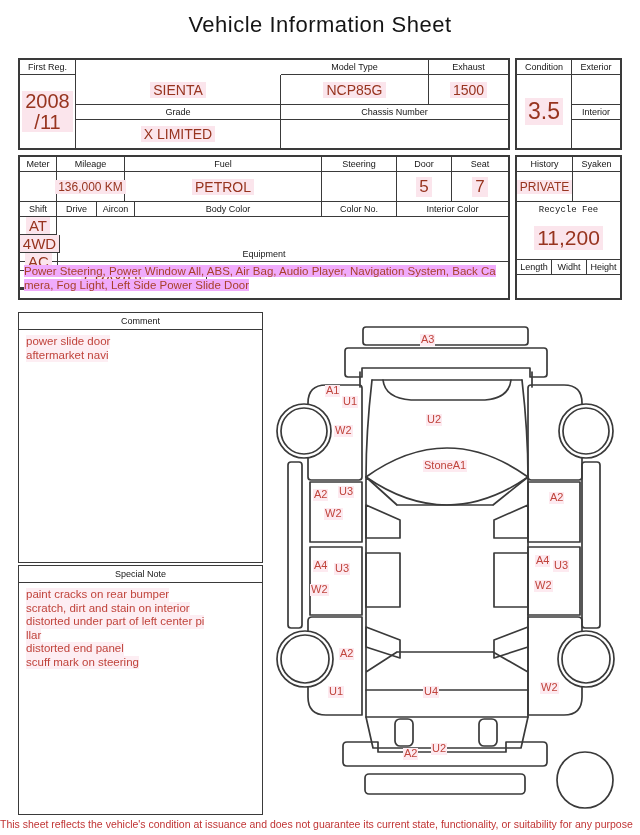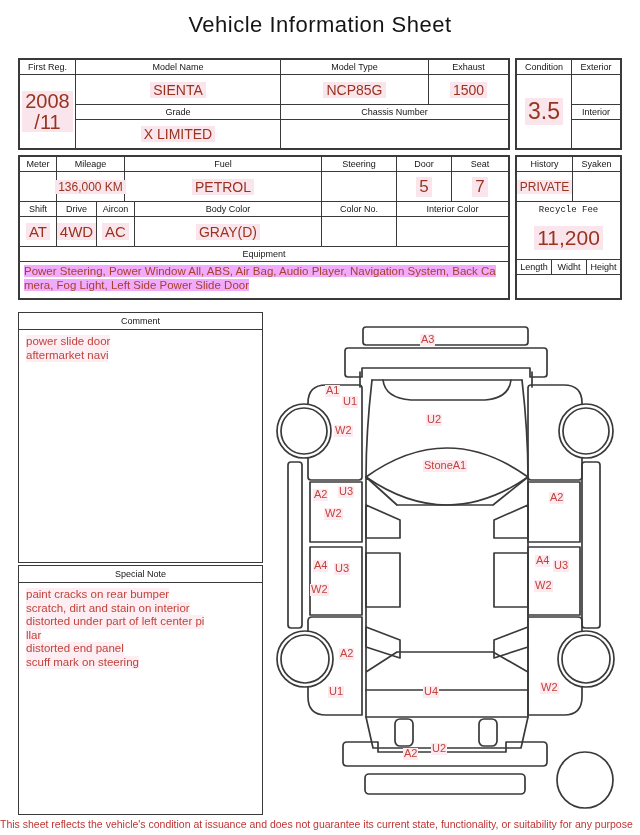--- a/index.html
+++ b/index.html
@@ -43,21 +43,20 @@
 
   .disclaimer { left:0; right:0; top:818px; text-align:left; font-size:10.5px; color:#c03434; }
 </style>
 </head>
 <body>
 
 <div class="abs page-title">Vehicle Information Sheet</div>
 
 <div class="box t1" style="left:18px; top:58px; width:492px; height:92px;">
   <div class="hcell br bb" style="grid-column:1;grid-row:1;">First Reg.</div>
-  <div class="hcell br bb" style="grid-column:2;grid-row:1;">Model Name</div>
   <div class="hcell br bb" style="grid-column:3;grid-row:1;">Model Type</div>
   <div class="hcell bb" style="grid-column:4;grid-row:1;">Exhaust</div>
 
   <div class="vcell br" style="grid-column:1;grid-row:2/5;">
       <span class="hl reg-val">2008
 /11</span>
     </div>
   <div class="vcell br bb" style="grid-column:2;grid-row:2;">
       <span class="hl big">SIENTA</span>
     </div>
@@ -112,21 +111,21 @@
       </div>
   </div>
   <div class="rowflex" style="height:15px;">
     <div class="hcell br bb" style="width:37px;">Shift</div>
     <div class="hcell br bb" style="width:40px;">Drive</div>
     <div class="hcell br bb" style="width:38px;">Aircon</div>
     <div class="hcell br bb" style="width:187px;">Body Color</div>
     <div class="hcell br bb" style="width:75px;">Color No.</div>
     <div class="hcell bb" style="width:111px;">Interior Color</div>
   </div>
-  <div class="rowflex" style="height:30px;">
+  <div class="rowflex" style="height:30px;flex-direction:column;">
     <div class="vcell br bb" style="width:37px;">
         <span class="hl mid">AT</span>
       </div>
     <div class="vcell br bb" style="width:40px;">
         <span class="hl mid">4WD</span>
       </div>
     <div class="vcell br bb" style="width:38px;">
         <span class="hl mid">AC</span>
       </div>
     <div class="vcell br bb" style="width:187px;">

